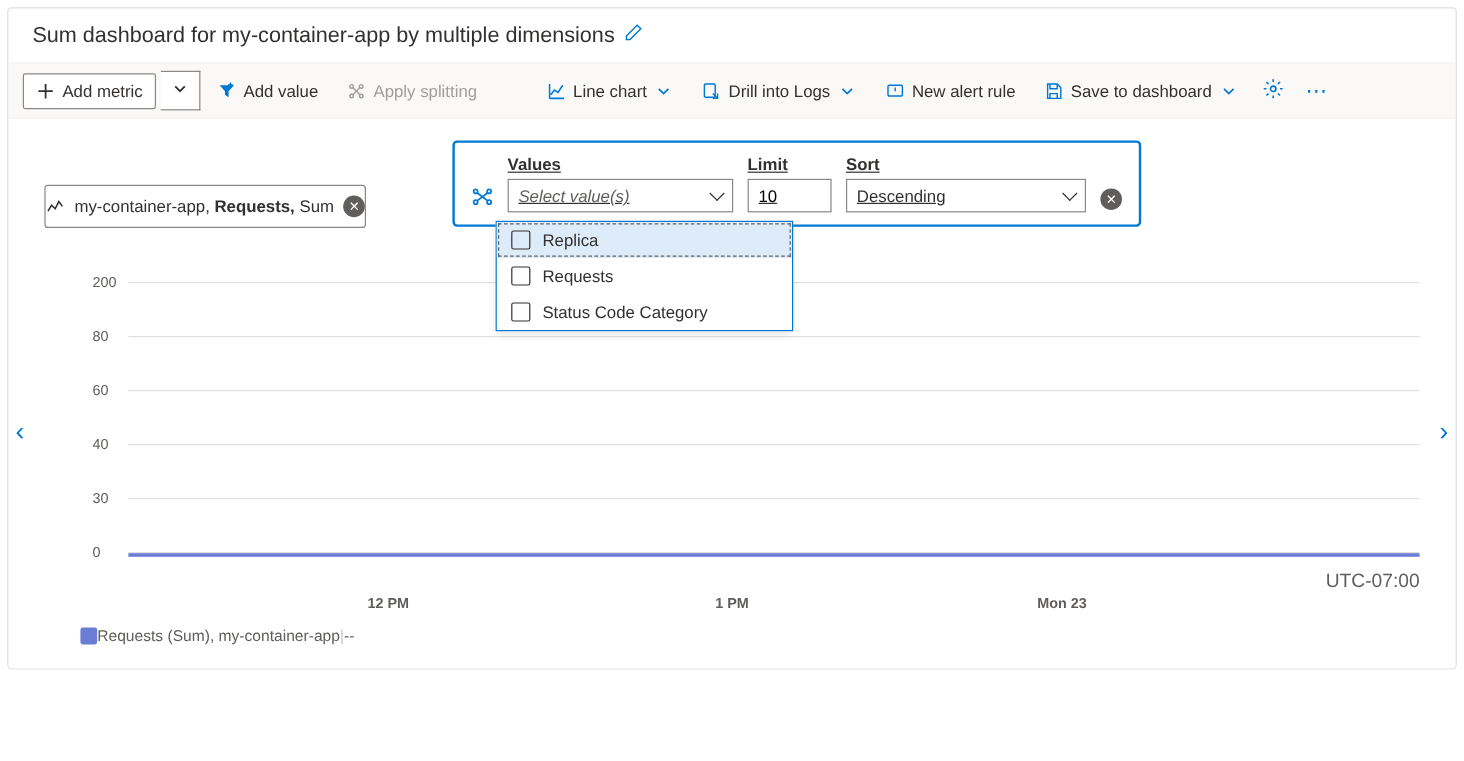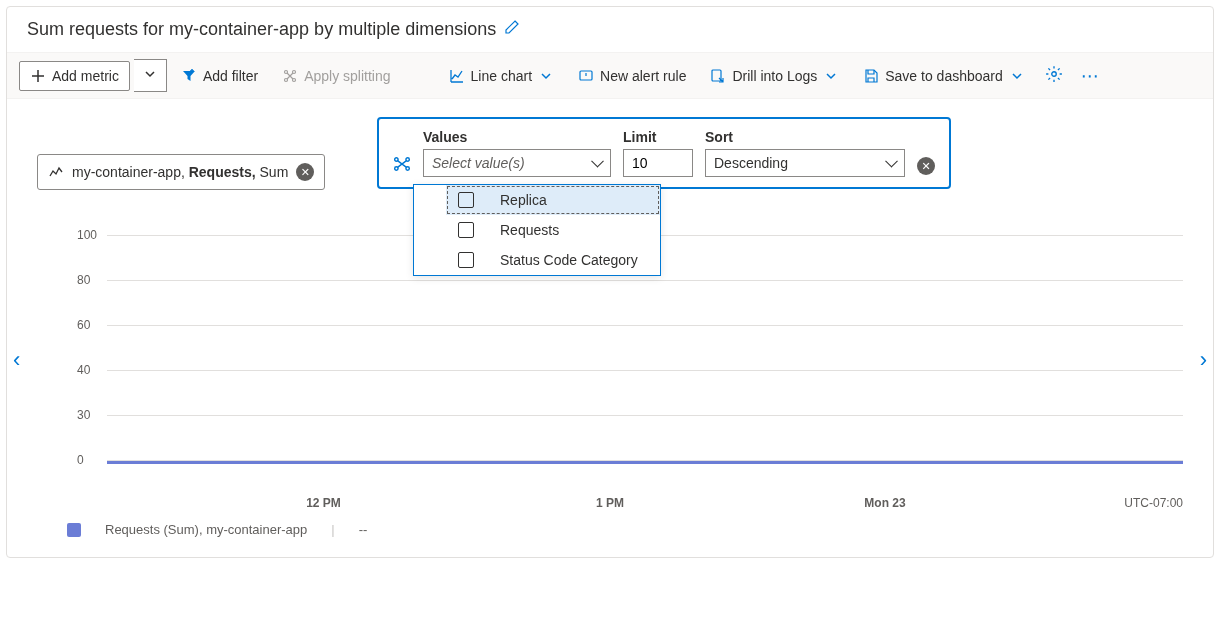--- a/index.html
+++ b/index.html
@@ -11,62 +11,62 @@
 .btn { display: flex; align-items: flex-end; gap: 6px; padding: 6px 10px; border: none; background: transparent; cursor: pointer; font-size: 14px; color: #323130; border-radius: 2px; }
 .btn.outlined { border: 1px solid #8a8886; background: #fff; }
 .btn.disabled { color: #a19f9d; cursor: default; }
 .btn .icon { color: #0078d4; }
 .btn.disabled .icon { color: #a19f9d; }
 .chevron-btn { border: 1px solid #8a8886; border-left: none; padding: 6px 8px; background: #fff; cursor: pointer; }
 .spacer { flex: 0 0 30px; }
 .more-dots { font-size: 18px; color: #0078d4; padding: 4px 8px; cursor: pointer; }
 
 .chart-area { position: relative; padding: 20px 30px 10px 30px; }
-.pill { display: inline-flex; align-items: center; gap: 8px; border: 1px solid #8a8886; border-radius: 3px; padding: 8px 10px; background: #fff; margin-top: 35px; }
+.pill { display: inline-flex; align-items: center; gap: 8px; border: 1px solid #8a8886; border-radius: 3px; padding: 8px 0; background: #fff; margin-top: 35px; }
 .pill-close { width: 18px; height: 18px; border-radius: 50%; background: #605e5c; color: #fff; display: flex; align-items: center; justify-content: center; font-size: 11px; cursor: pointer; }
 
 .split-panel { position: absolute; left: 370px; top: 18px; border: 2px solid #0078d4; border-radius: 4px; background: #fff; display: flex; align-items: flex-start; padding: 10px 14px; gap: 12px; z-index: 5; }
 .split-panel .apply-icon { color: #0078d4; margin-top: 26px; }
-.field-group { display: flex; flex-direction: column; gap: 4px; }
+.field-group { display: flex; flex-direction: column; gap: 4px; text-decoration: underline; }
 .field-label { font-weight: 600; font-size: 14px; }
 .select-box { border: 1px solid #8a8886; padding: 5px 28px 5px 8px; font-size: 14px; min-width: 60px; background: #fff; position: relative; display: flex; align-items: center; }
 .select-box.values { width: 188px; font-style: italic; color: #605e5c; }
 .select-box.sort { width: 200px; }
 .select-box::after { content: ""; position: absolute; right: 8px; top: 50%; width: 8px; height: 8px; border-right: 1.5px solid #323130; border-bottom: 1.5px solid #323130; transform: translateY(-70%) rotate(45deg); }
 .limit-input { border: 1px solid #8a8886; padding: 5px 8px; font-size: 14px; width: 70px; }
 .close-circle { width: 18px; height: 18px; border-radius: 50%; background: #605e5c; color: #fff; display: flex; align-items: center; justify-content: center; font-size: 11px; cursor: pointer; margin-top: 28px; }
 
 .dropdown { position: absolute; left: 406px; top: 85px; width: 248px; border: 1px solid #0078d4; background: #fff; z-index: 10; box-shadow: 0 2px 8px rgba(0,0,0,0.1); }
-.dropdown .opt { display: flex; align-items: flex-start; gap: 26px; padding: 7px 12px; cursor: pointer; margin-left: 32px; }
+.dropdown .opt { display: flex; align-items: flex-start; gap: 10px; padding: 7px 12px; cursor: pointer; }
 .dropdown .opt.hl { background: #deecf9; outline: 1px dashed #605e5c; outline-offset: -2px; }
 .dropdown .cbx { width: 16px; height: 16px; border: 1px solid #323130; border-radius: 2px; }
 
 .plot { position: relative; height: 300px; margin-top: 20px; }
 .y-tick { position: absolute; left: 40px; font-size: 12px; color: #605e5c; transform: translateY(-50%); }
 .gridline { position: absolute; left: 70px; right: 0; height: 1px; background: #e1dfdd; }
 .x-tick { position: absolute; bottom: 0; font-size: 12px; color: #605e5c; transform: translateX(-50%); font-weight: bold; }
-.tz { position: absolute; right: 0; bottom: 0; font-size: 12px; color: #605e5c; }
+.tz { position: absolute; right: 0; bottom: 16px; font-size: 16px; color: #605e5c; }
 .data-line { position: absolute; left: 70px; right: 0; height: 3px; background: #6b7dd6; }
 .nav-arrow { position: absolute; font-size: 22px; color: #0078d4; cursor: pointer; top: 50%; transform: translateY(-50%); user-select: none; }
 .nav-arrow.left { left: -24px; }
 .nav-arrow.right { right: -24px; }
 
-.legend { display: flex; align-items: center; gap: 24px; padding: 12px 30px 0 30px; font-size: 13px; color: #605e5c; text-align: right; }
+.legend { display: flex; align-items: center; gap: 0; padding: 12px 30px 0 30px; font-size: 13px; color: #605e5c; text-align: right; }
 .legend .swatch { width: 14px; height: 14px; background: #6b7dd6; border-radius: 2px; }
 .legend .divider { color: #c8c6c4; }
 
 svg.icon { width: 16px; height: 16px; flex-shrink: 0; }
 svg.icon-lg { width: 18px; height: 18px; }
 </style>
 </head>
 <body>
 
 <div class="card">
   <div class="title-row">
-    <span>Sum requests for my-container-app by multiple dimensions</span>
+    <span>Sum dashboard for my-container-app by multiple dimensions</span>
     <span class="edit-icon">
       <svg class="icon" viewBox="0 0 16 16" fill="none" stroke="currentColor" stroke-width="1.2">
           <path d="M11 2l3 3-9 9H2v-3l9-9z"></path>
         </svg>
     </span>
   </div>
 
   <div class="toolbar">
     <button class="btn outlined">
       <svg class="icon" viewBox="0 0 16 16" stroke="#323130" stroke-width="1.5">
@@ -78,21 +78,21 @@
       <svg class="icon" viewBox="0 0 16 16" fill="none" stroke="#323130" stroke-width="1.5">
           <path d="M4 6l4 4 4-4"></path>
         </svg>
     </button>
 
     <button class="btn">
       <svg class="icon" viewBox="0 0 16 16" fill="#0078d4">
           <path d="M2 3h12l-4.5 5v5l-3-2V8L2 3z"></path>
           <path d="M11 1v4M9 3h4" stroke="#0078d4" stroke-width="1.5"></path>
         </svg>
-      <span>Add filter</span>
+      <span>Add value</span>
     </button>
 
     <button class="btn disabled">
       <svg class="icon" viewBox="0 0 16 16" fill="none" stroke="#a19f9d" stroke-width="1.2">
           <circle cx="4" cy="4" r="1.5"></circle>
           <circle cx="12" cy="4" r="1.5"></circle>
           <circle cx="4" cy="12" r="1.5"></circle>
           <circle cx="12" cy="12" r="1.5"></circle>
           <path d="M5 5l6 6M11 5l-6 6"></path>
         </svg>
@@ -106,35 +106,35 @@
           <path d="M2 14V2M2 14h12M3 11l3-4 3 2 4-6"></path>
         </svg>
       <span>Line chart</span>
       <svg class="icon" viewBox="0 0 16 16" fill="none" stroke="#0078d4" stroke-width="1.5">
           <path d="M4 6l4 4 4-4"></path>
         </svg>
     </button>
 
     <button class="btn">
       <svg class="icon" viewBox="0 0 16 16" fill="none" stroke="#0078d4" stroke-width="1.2">
+          <rect x="2" y="2" width="9" height="11" rx="1"></rect>
+          <path d="M9 10l4 4M13 10v4h-4"></path>
+        </svg>
+      <span>Drill into Logs</span>
+      <svg class="icon" viewBox="0 0 16 16" fill="none" stroke="#0078d4" stroke-width="1.5">
+          <path d="M4 6l4 4 4-4"></path>
+        </svg>
+    </button>
+
+    <button class="btn">
+      <svg class="icon" viewBox="0 0 16 16" fill="none" stroke="#0078d4" stroke-width="1.2">
           <rect x="2" y="3" width="12" height="9" rx="1"></rect>
           <path d="M8 5v3M8 10h0"></path>
         </svg>
       <span>New alert rule</span>
-    </button>
-
-    <button class="btn">
-      <svg class="icon" viewBox="0 0 16 16" fill="none" stroke="#0078d4" stroke-width="1.2">
-          <rect x="2" y="2" width="9" height="11" rx="1"></rect>
-          <path d="M9 10l4 4M13 10v4h-4"></path>
-        </svg>
-      <span>Drill into Logs</span>
-      <svg class="icon" viewBox="0 0 16 16" fill="none" stroke="#0078d4" stroke-width="1.5">
-          <path d="M4 6l4 4 4-4"></path>
-        </svg>
     </button>
 
     <button class="btn">
       <svg class="icon" viewBox="0 0 16 16" fill="none" stroke="#0078d4" stroke-width="1.2">
           <path d="M3 2h8l3 3v9H3V2z"></path>
           <path d="M5 2v4h6V2M5 14v-4h6v4"></path>
         </svg>
       <span>Save to dashboard</span>
       <svg class="icon" viewBox="0 0 16 16" fill="none" stroke="#0078d4" stroke-width="1.5">
           <path d="M4 6l4 4 4-4"></path>
@@ -199,21 +199,21 @@
           <span class="cbx"></span>
           <span>Status Code Category</span>
         </div>
     </div>
 
     <div class="plot">
       <span class="nav-arrow left">‹</span>
       <span class="nav-arrow right">›</span>
 
       <div class="gridline" style="top:25px"></div>
-        <span class="y-tick" style="top:25px">100</span>
+        <span class="y-tick" style="top:25px">200</span>
       <div class="gridline" style="top:70px"></div>
         <span class="y-tick" style="top:70px">80</span>
       <div class="gridline" style="top:115px"></div>
         <span class="y-tick" style="top:115px">60</span>
       <div class="gridline" style="top:160px"></div>
         <span class="y-tick" style="top:160px">40</span>
       <div class="gridline" style="top:205px"></div>
         <span class="y-tick" style="top:205px">30</span>
       <div class="gridline" style="top:250px"></div>
         <span class="y-tick" style="top:250px">0</span>

